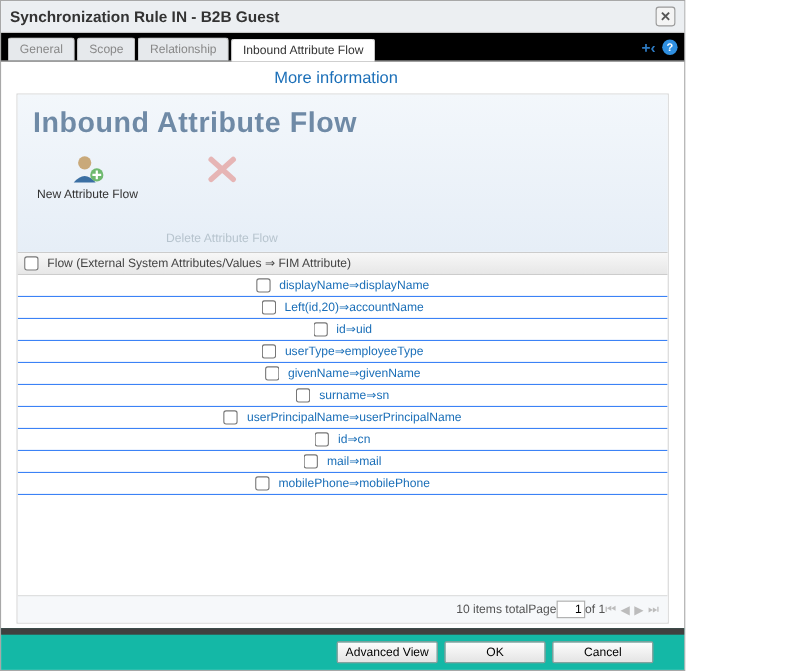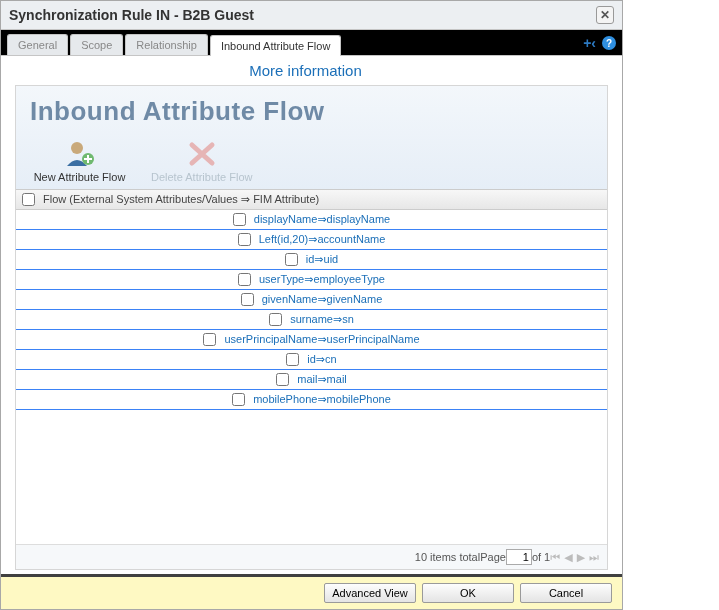--- a/index.html
+++ b/index.html
@@ -110,21 +110,21 @@
     }
     .action {
       display: flex;
       flex-direction: column;
       align-items: center;
       font-size: 11px;
       color: #333;
       cursor: pointer;
       min-width: 95px;
     }
-    .action.disabled { color: #b7c4ce; cursor: default; }
+    .action.disabled { color: #b7c4ce; cursor: default; gap: 40px; }
     .action .icon-holder {
       width: 34px; height: 30px;
       display: flex; align-items: center; justify-content: center;
       margin-bottom: 2px;
     }
     .grid {
       flex: 1;
       display: flex;
       flex-direction: column;
       overflow: hidden;
@@ -165,23 +165,23 @@
     .grid-footer input.pagebox {
       width: 26px;
       text-align: right;
       border: 1px solid #aaa;
       font-size: 11px;
       padding: 1px 2px;
     }
     .nav-icons { display: flex; gap: 4px; color: #bcbcbc; }
     .nav-icons span { cursor: pointer; }
     .footer-bar {
-      background: #fef9c3;
-      border-top: 3px solid #404040;
-      padding: 6px 10px;
+      background: #14b8a6;
+      border-top: 6px solid #404040;
+      padding: 6px 28px;
       display: flex;
       justify-content: flex-end;
       gap: 6px;
     }
     .btn {
       border: 1px solid #9a9a9a;
       background: linear-gradient(#fdfdfd,#e4e4e4);
       padding: 3px 0;
       width: 92px;
       text-align: center;

